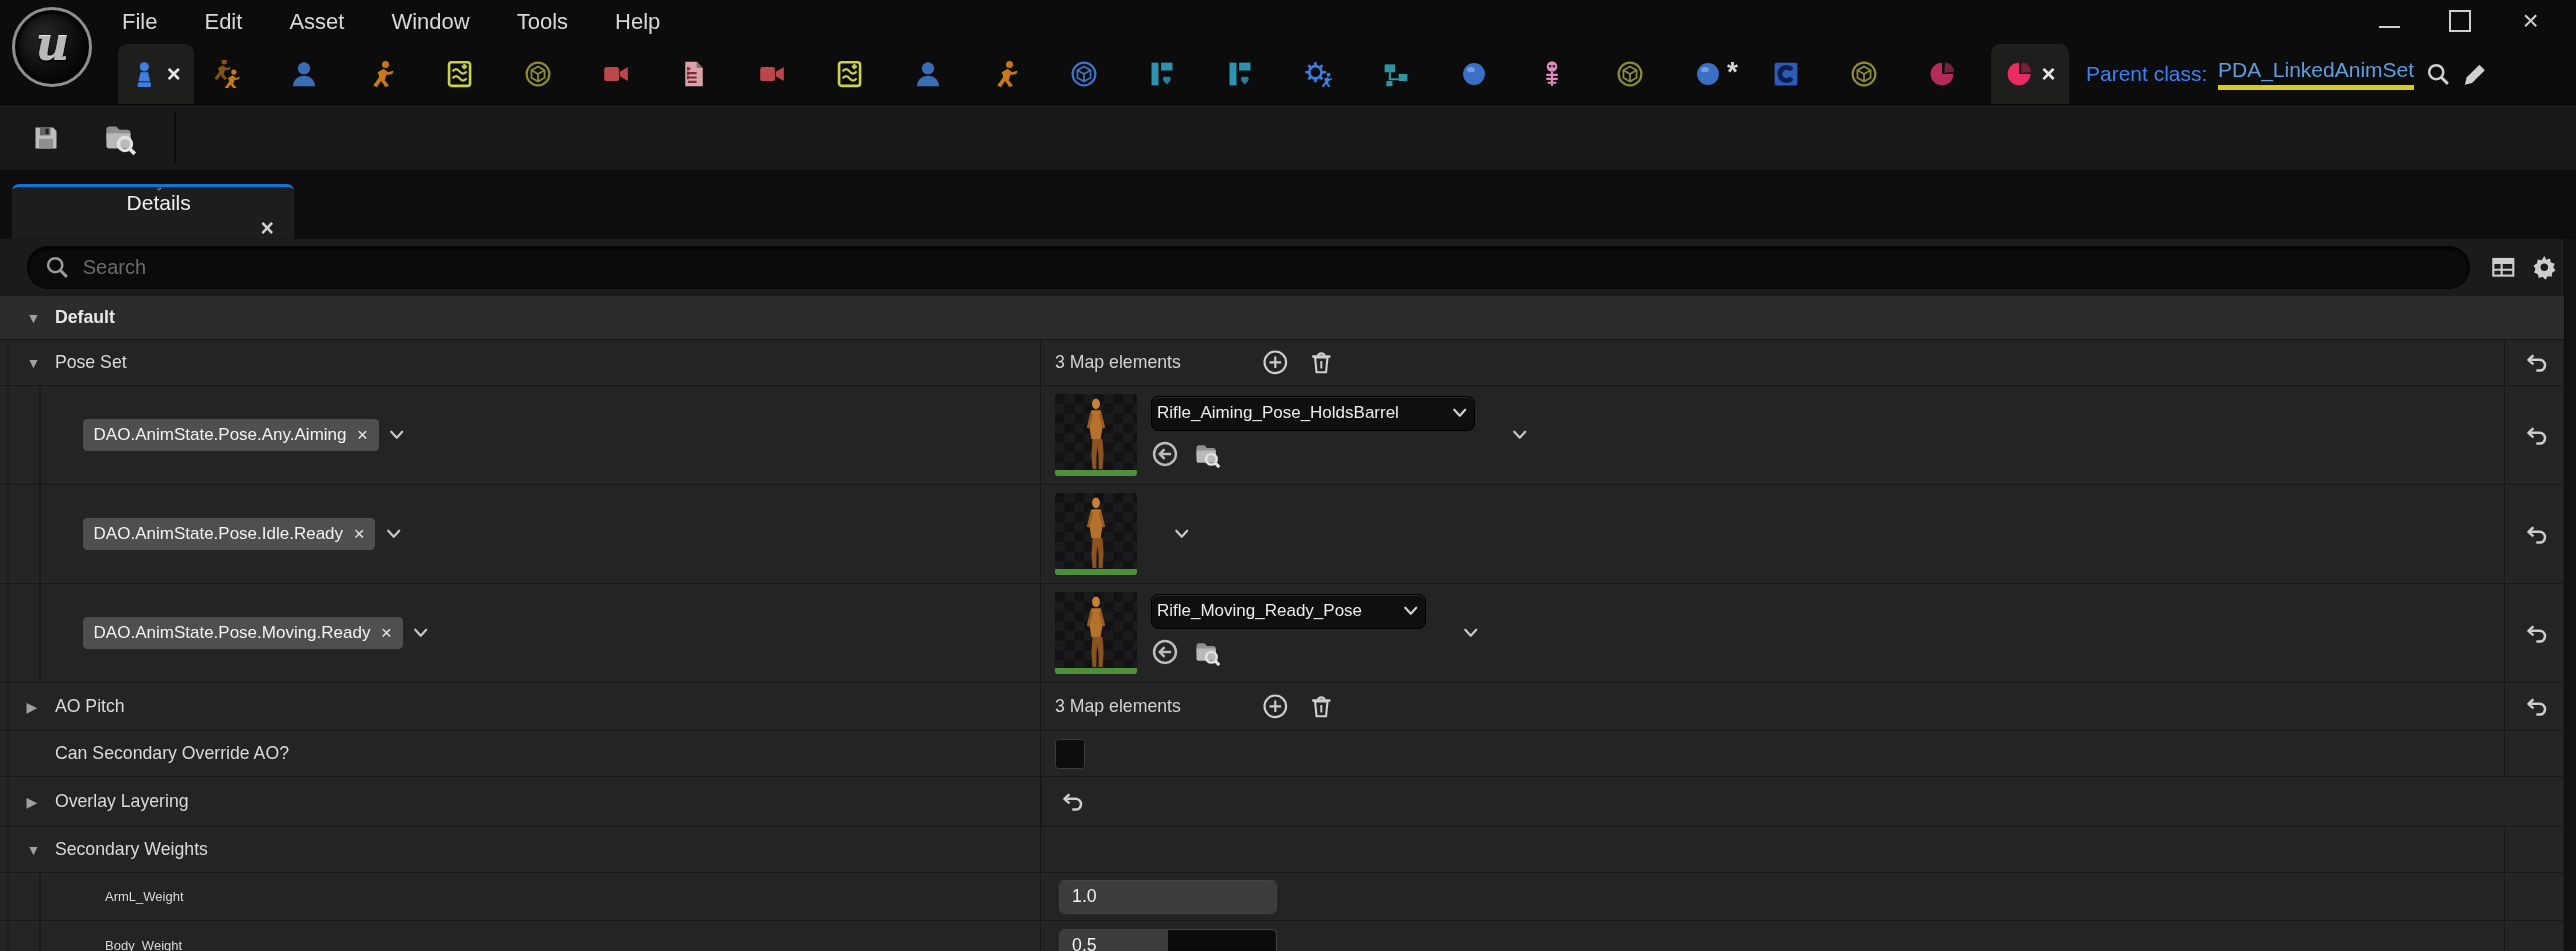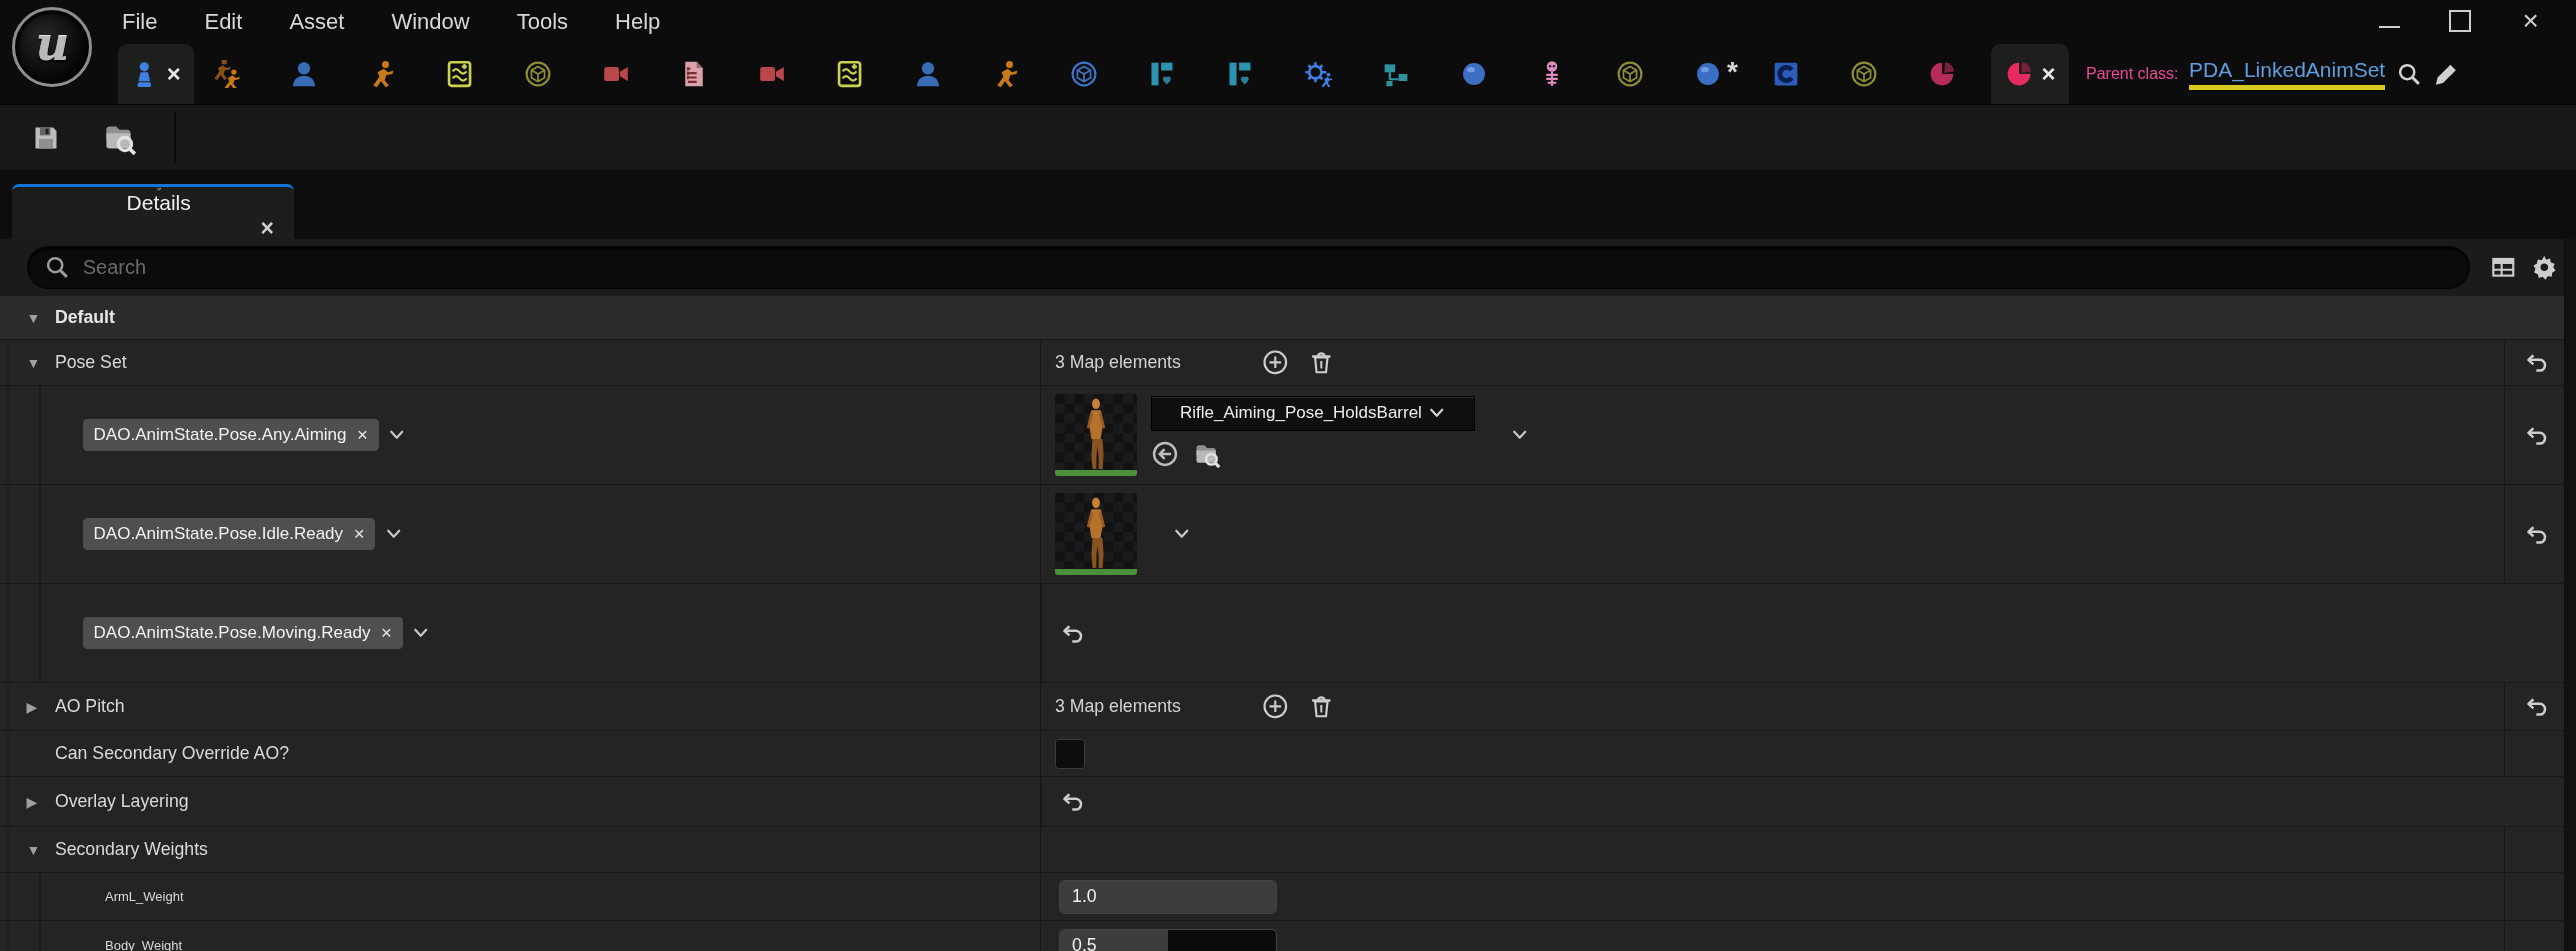--- a/index.html
+++ b/index.html
@@ -28,21 +28,21 @@
     display:flex;align-items:center;justify-content:center;gap:8.9px;}
   .active-tab.left{left:118px;width:76px;}
   .active-tab.right{left:1991px;width:78px;}
   .tab-close{font-size:24px;color:#e6e6e6;line-height:24px;font-weight:bold;}
   #icon-tabs{position:absolute;left:187px;top:0;height:60px;display:flex;}
   .tab-slot{width:78px;height:60px;display:flex;align-items:center;justify-content:center;}
   .icon32{width:28px;height:28px;}
   .icon30{width:26.6px;height:26.6px;}
   .unsaved{position:absolute;left:1727px;top:12.4px;font-size:28px;color:#d6d6d6;font-weight:bold;}
   .parent-class{position:absolute;left:2086px;top:0;height:60px;display:flex;align-items:center;gap:10.6px;}
-  .pc-label{font-size:16px;color:#ec4899;}
+  .pc-label{font-size:21px;color:#3b82f6;}
   .pc-link{font-size:21px;color:#5f9fe0;border-bottom:5.3px solid #d8ca1e;padding-bottom:2.7px;cursor:pointer;}
   .pc-ico{color:#d0d0d0;}
 
   
   .toolbar{position:absolute;left:0;top:104px;width:100%;height:66px;background:#181818;border-top:1.8px solid #060606;}
   .tb-btn{position:absolute;top:10.6px;width:46px;height:44px;display:flex;align-items:center;justify-content:center;}
   .tb-sep{position:absolute;left:174px;top:7px;width:1.8px;height:51px;background:#0a0a0a;}
 
   
   .tabwell{position:absolute;left:0;top:170px;width:100%;height:69px;background:#0d0d0d;}
@@ -92,22 +92,22 @@
   .chip-text{font-size:17px;color:#f2f2f2;white-space:nowrap;}
   .chip-x{font-size:18.6px;color:#e8e8e8;}
   .chip-chev{margin-left:8.9px;color:#c8c8c8;}
 
   .thumb{position:relative;width:82px;height:82px;margin-left:14px;flex:none;border-radius:2.7px;overflow:hidden;
     background-image:linear-gradient(45deg,#1b1b1d 25%,transparent 25%,transparent 75%,#1b1b1d 75%),
       linear-gradient(45deg,#1b1b1d 25%,#121214 25%,#121214 75%,#1b1b1d 75%);
     background-size:19.5px 19.5px;background-position:0 0,9.7px 9.7px;display:flex;align-items:center;justify-content:center;}
   .thumb .greenbar{position:absolute;left:0;bottom:0;width:100%;height:6.2px;background:#4e8f3c;}
   .pose-right{margin-left:14px;display:flex;flex-direction:column;justify-content:flex-start;padding-top:9.7px;height:100%;box-sizing:border-box;}
-  .asset-dd{height:35px;background:#0f0f0f;border:0.9px solid #000;box-shadow:inset 0 0.9px 0 #2b2b2b;border-radius:0;
-    display:flex;align-items:center;justify-content:space-between;padding:0 28px;box-sizing:border-box;}
+  .asset-dd{height:35px;background:#0f0f0f;border:0.9px solid #000;box-shadow:inset 0 0.9px 0 #2b2b2b;border-radius:7px;
+    display:flex;align-items:center;justify-content:space-between;padding:0 5px;box-sizing:border-box;}
   .asset-dd .dd-text{font-size:17px;color:#ededed;white-space:nowrap;}
   .asset-dd .chev{color:#d0d0d0;}
   .w-a{width:324px;} .w-b{width:278px;} .w-c{width:275px;}
   .asset-icons{display:flex;gap:14px;margin-top:8.9px;color:#bdbdbd;}
   .expander{margin-left:35px;color:#c8c8c8;align-self:center;}
 
   .checkbox{width:30px;height:30px;margin-left:14px;background:#0d0d0d;border:1.8px solid #3c3c3c;border-radius:3.5px;box-sizing:border-box;}
   .numbox{position:relative;width:218px;height:34px;margin-left:17.7px;background:#0c0c0c;border:0.9px solid #454545;
     border-radius:5.3px;overflow:hidden;box-sizing:border-box;}
   .numfill{position:absolute;left:0;top:0;bottom:0;background:#3d3d3d;}
@@ -582,20 +582,47 @@
             <div class="guide0"></div>
             <div class="guide"></div>
           <span class="chip">
             <span class="chip-text">DAO.AnimState.Pose.Moving.Ready</span>
             <span class="chip-x">×</span>
           </span>
           <svg class="chev-sm chip-chev" viewBox="0 0 22 22" width="19.5" height="19.5">
               <use href="#sym-chevron"></use>
             </svg>
         </div>
+        <div class="cell-value">
+          <div class="thumb">
+            <svg style="width:32px;height:74px" viewBox="0 0 36 84" width="32" height="74">
+                <use href="#sym-figure"></use>
+              </svg>
+            <div class="greenbar"></div>
+          </div>
+          <div class="pose-right">
+            <div class="asset-dd w-c">
+              <span class="dd-text">Rifle_Moving_Ready_Pose</span>
+              <svg class="chev-sm chev" viewBox="0 0 22 22" width="19.5" height="19.5">
+                  <use href="#sym-chevron"></use>
+                </svg>
+            </div>
+            <div class="asset-icons">
+              <svg class="icon32" viewBox="0 0 32 32" width="28" height="28">
+                  <use href="#sym-use-selected"></use>
+                </svg>
+              <svg class="icon32" viewBox="0 0 32 32" width="28" height="28">
+                  <use href="#sym-browse"></use>
+                </svg>
+            </div>
+          </div>
+          <svg class="chev-sm expander" viewBox="0 0 22 22" width="19.5" height="19.5">
+              <use href="#sym-chevron"></use>
+            </svg>
+        </div>
         <div class="cell-reset">
             <svg class="icon30 vicon" viewBox="0 0 30 30" width="26.6" height="26.6">
               <use href="#sym-reset"></use>
             </svg>
           </div>
       </div>
 
       <div class="prow row-h54">
         <div class="cell-name">
             <div class="guide0"></div>

